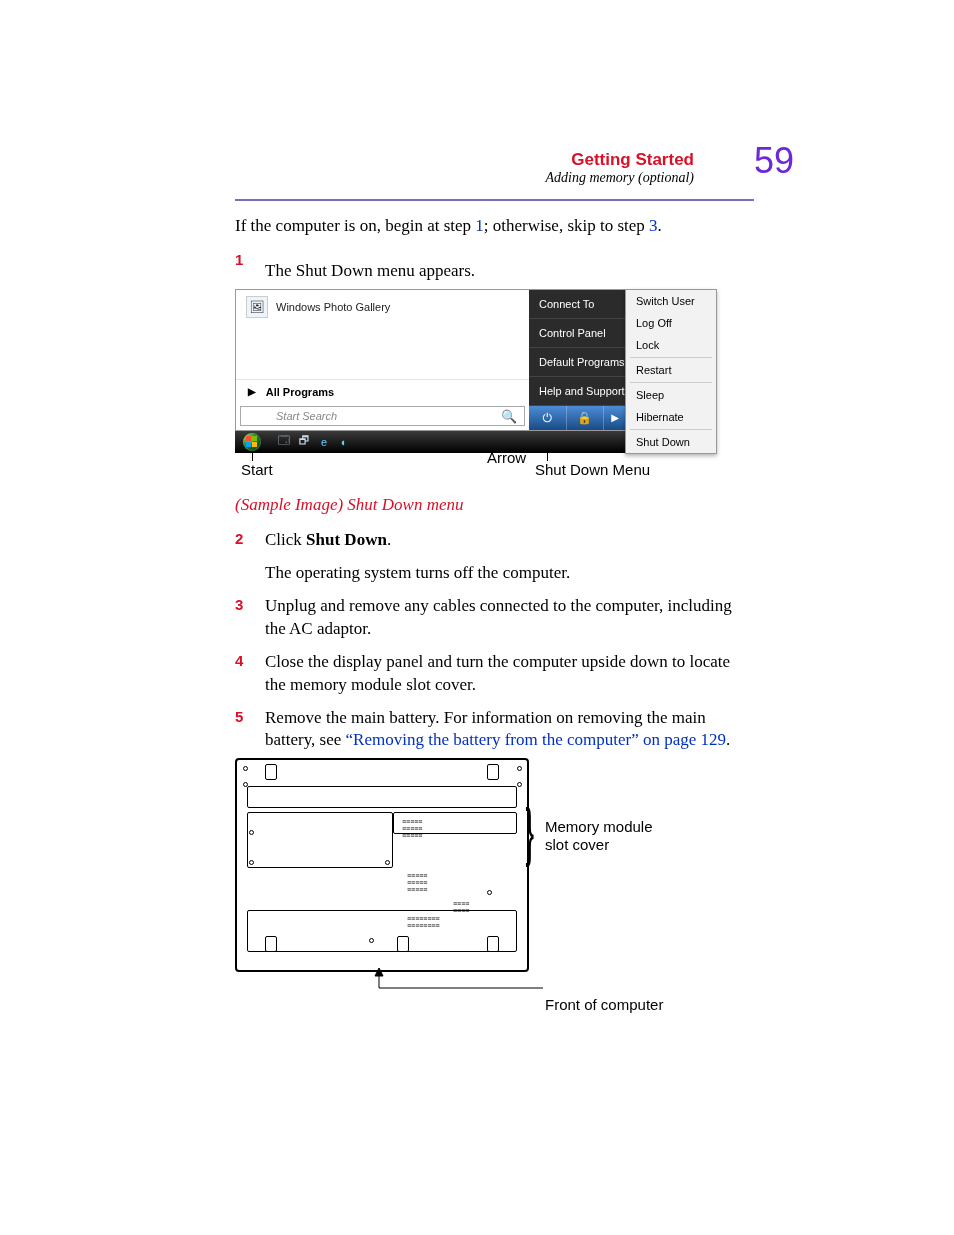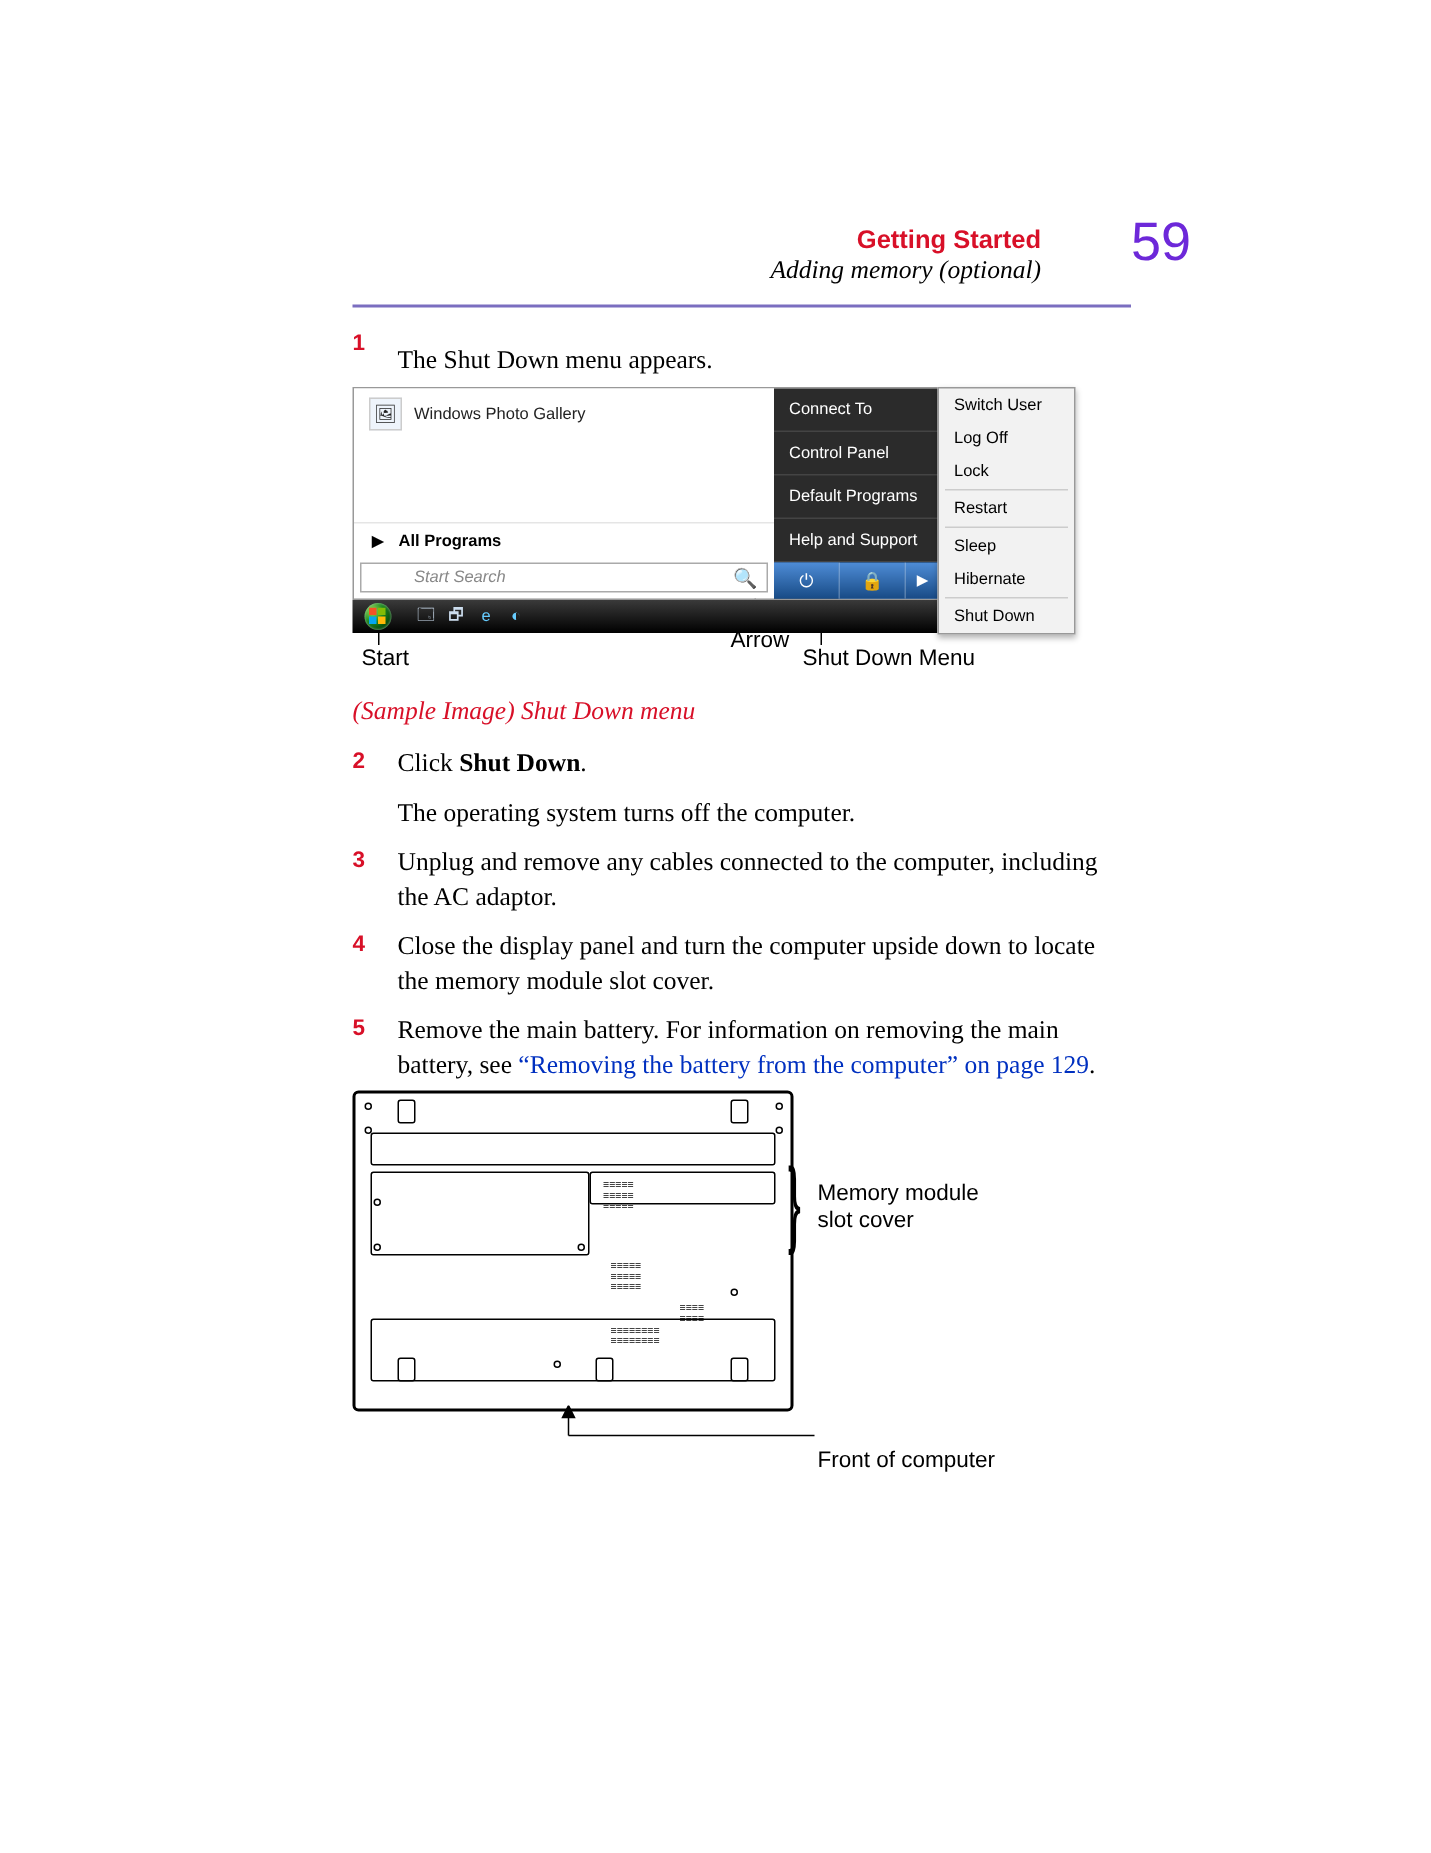--- a/index.html
+++ b/index.html
@@ -28,21 +28,21 @@
   }
   .header-chapter {
     color: #d81028;
     font-family: Arial, Helvetica, sans-serif;
     font-weight: bold;
     font-size: 17px;
     margin-right: 60px;
   }
   .header-section {
     font-style: italic;
-    font-size: 17px;
+    font-size: 14px;
     margin-right: 60px;
     color: #000;
     font-family: "Times New Roman", Times, serif;
   }
   .page-number {
     position: absolute;
     right: -40px;
     top: -10px;
     color: #6d28d9;
     font-family: Arial, Helvetica, sans-serif;
@@ -150,21 +150,21 @@
     color: #888;
     font-style: italic;
     padding: 3px 6px;
   }
   .sm-search .mag {
     color: #2a7bbf;
     padding: 2px 6px 0 6px;
     font-size: 13px;
   }
   .sm-right {
-    width: 110px;
+    width: 97px;
     background: #2b2b2b;
     color: #fff;
     display: flex;
     flex-direction: column;
   }
   .sm-right-item {
     padding: 8px 10px;
     border-bottom: 1px solid #444;
     font-size: 11px;
     white-space: nowrap;
@@ -312,20 +312,23 @@
 <div class="page">
 
   <div class="header">
     <div class="header-lines">
       <div class="header-chapter">Getting Started</div>
       <div class="header-section">Adding memory (optional)</div>
     </div>
     <div class="page-number">59</div>
   </div>
 
+  <p class="body-text">
+    <span>If the computer is on, begin at step </span><span class="link-inline">1</span><span>; otherwise, skip to step </span><span class="link-inline">3</span><span>.</span>
+  </p>
 
   <div class="ordered-step">
     <div class="step-num">1</div>
     <div class="step-content">
       <div class="after">The Shut Down menu appears.</div>
     </div>
   </div>
 
   <div class="fig1">
     <div class="startmenu">

